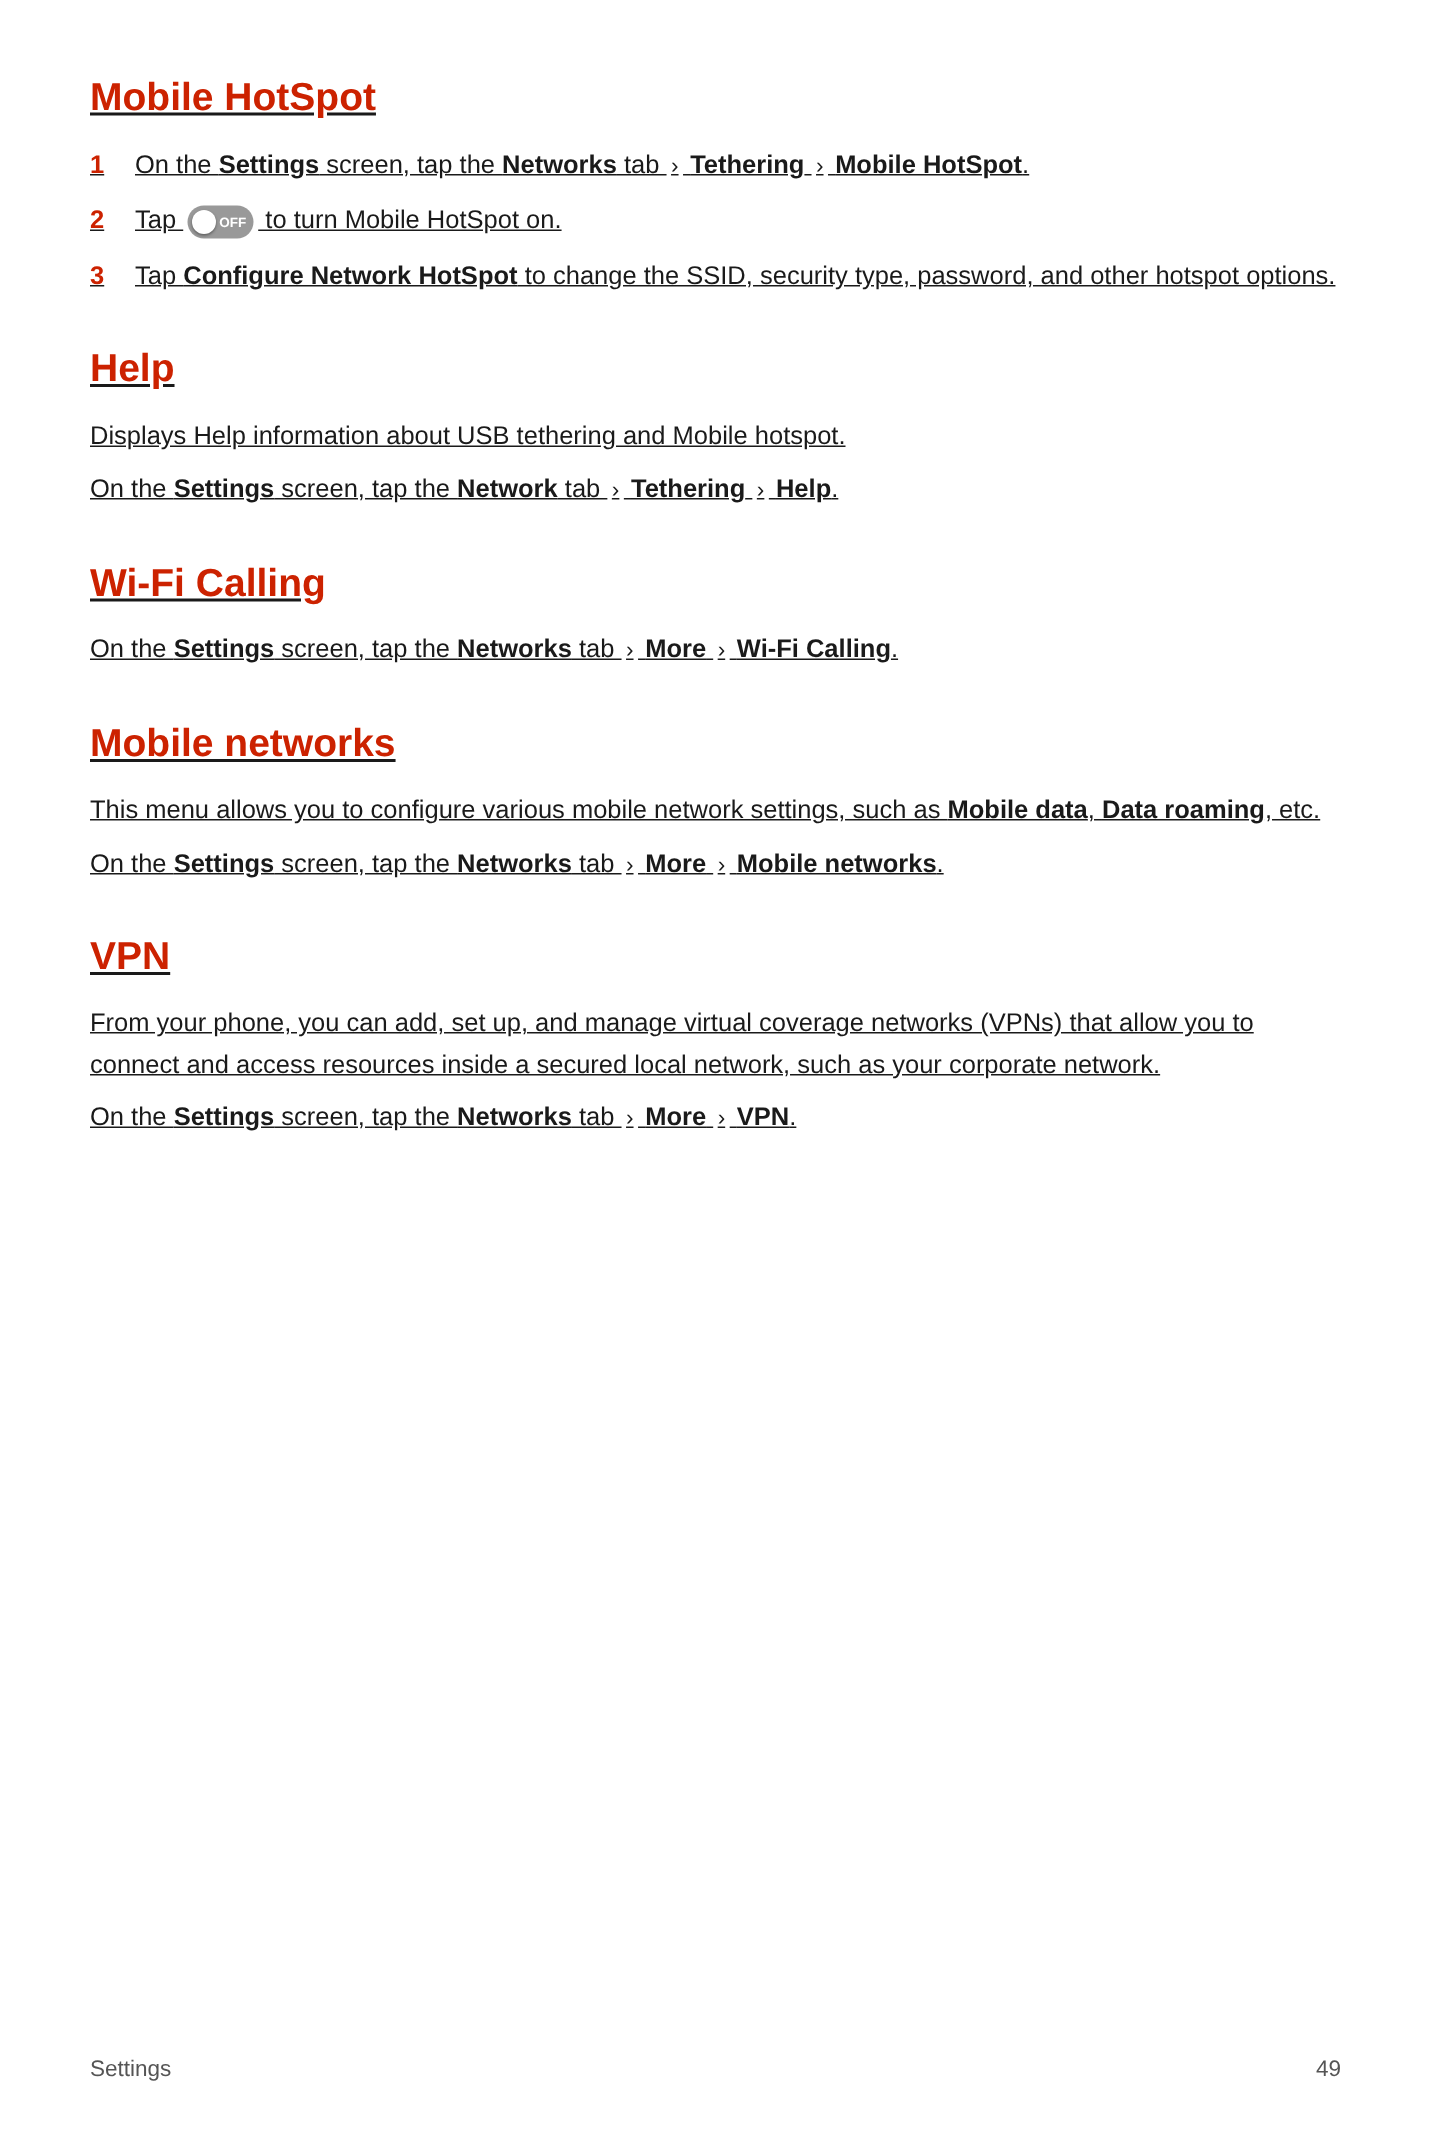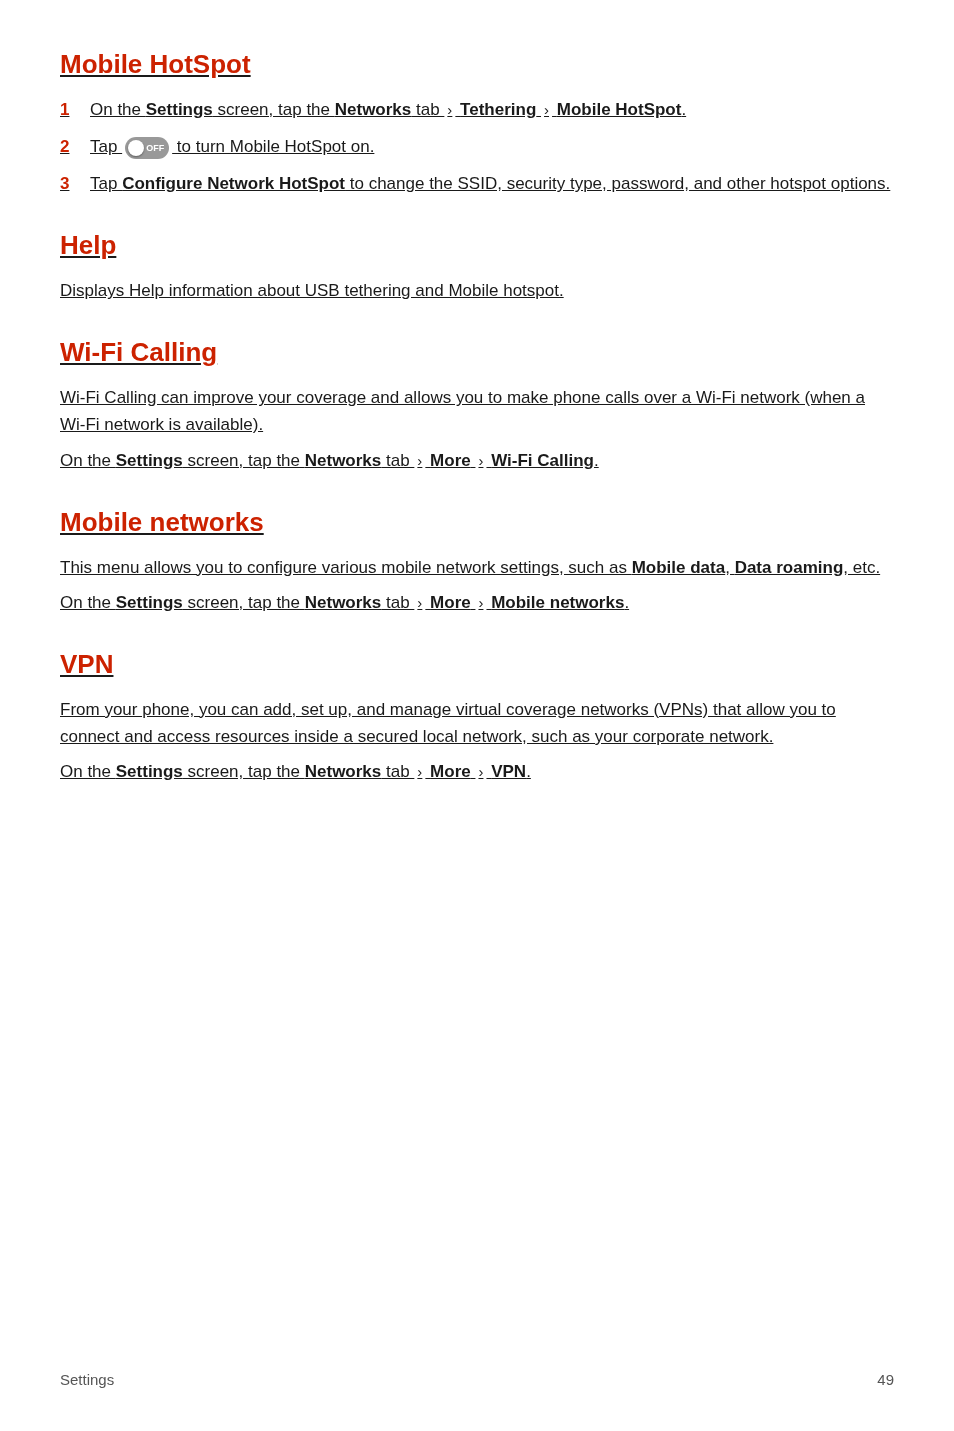--- a/index.html
+++ b/index.html
@@ -134,27 +134,27 @@
           <span class="text">Tap <b>Configure Network HotSpot</b> to change the SSID, security type, password, and other hotspot options.</span>
         </li>
       </ol>
     </div>
   </div>
 
   <div class="section">
     <div class="section-title help-title">Help</div>
     <div class="section-body">
       <p>Displays Help information about USB tethering and Mobile hotspot.</p>
+      <p>On the <b>Settings</b> screen, tap the <b>Network</b> tab <span class="arrow">›</span> <b>Tethering</b> <span class="arrow">›</span> <b>Help</b>.</p>
     </div>
   </div>
 
   <div class="section">
     <div class="section-title">Wi-Fi Calling</div>
     <div class="section-body">
-      <p>Wi-Fi Calling can improve your coverage and allows you to make phone calls over a Wi-Fi network (when a Wi-Fi network is available).</p>
       <p>On the <b>Settings</b> screen, tap the <b>Networks</b> tab <span class="arrow">›</span> <b>More</b> <span class="arrow">›</span> <b>Wi-Fi Calling</b>.</p>
     </div>
   </div>
 
   <div class="section">
     <div class="section-title">Mobile networks</div>
     <div class="section-body">
       <p>This menu allows you to configure various mobile network settings, such as <b>Mobile data</b>, <b>Data roaming</b>, etc.</p>
       <p>On the <b>Settings</b> screen, tap the <b>Networks</b> tab <span class="arrow">›</span> <b>More</b> <span class="arrow">›</span> <b>Mobile networks</b>.</p>
     </div>

